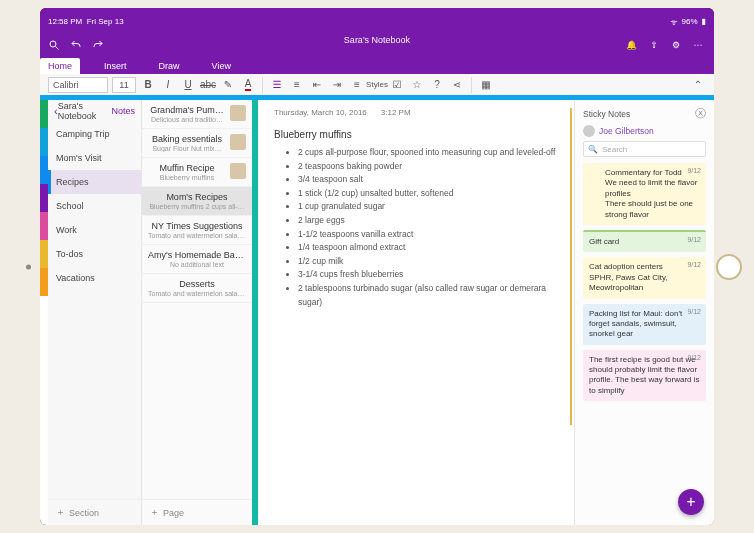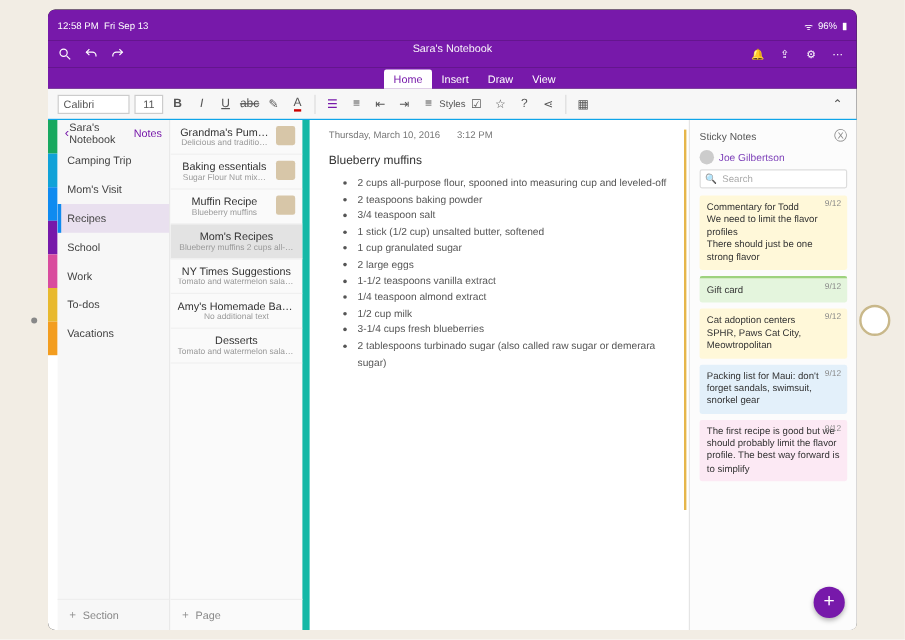--- a/index.html
+++ b/index.html
@@ -10,25 +10,25 @@
 
 .statusbar { height: 14px; background: #7719aa; color: #fff; display: flex; align-items: center; font-size: 8px; padding: 13px 8px; justify-content: space-between; }
 .sb-r { display: flex; gap: 4px; align-items: center; }
 
 .titlebar { height: 22px; background: #7719aa; color: #fff; display: flex; align-items: center; font-size: 9px; position: relative; }
 .tb-left { display: flex; gap: 10px; padding-left: 8px; }
 .tb-center { position: absolute; left: 50%; transform: translateX(-50%); top: 1px; font-size: 9px; opacity: .95; }
 .tb-right { margin-left: auto; display: flex; gap: 10px; padding-right: 10px; }
 .tb-icn { width: 12px; height: 12px; display: inline-flex; align-items: center; justify-content: center; }
 
-.tabs-row { height: 18px; background: #7719aa; display: flex; align-items: flex-end; padding-left: 280px; gap: 0; }
+.tabs-row { height: 18px; background: #7719aa; display: flex; align-items: flex-end; gap: 16px; }
 .atab { font-size: 9px; color: #fff; padding: 3px 8px; cursor: pointer; }
 .atab.active { background: #fff; color: #7719aa; border-radius: 2px 2px 0 0; }
 
-.ribbon { height: 26px; background: #f7f7f7; border-bottom: 1px solid #0ea5e9; display: flex; align-items: center; padding: 0 8px; gap: 4px; font-size: 9px; color: #555; }
+.ribbon { height: 26px; background: #f7f7f7; border-bottom: 5px solid #0ea5e9; display: flex; align-items: center; padding: 0 8px; gap: 4px; font-size: 9px; color: #555; }
 .rib-font { width: 60px; height: 16px; border: 1px solid #ccc; background: #fff; font-size: 9px; padding: 0 4px; display: flex; align-items: center; }
 .rib-size { width: 24px; height: 16px; border: 1px solid #ccc; background: #fff; font-size: 9px; display: flex; align-items: center; justify-content: center; }
 .rib-btn { width: 16px; height: 16px; display: flex; align-items: center; justify-content: center; cursor: pointer; font-size: 10px; }
 .rib-sep { width: 1px; height: 16px; background: #ddd; margin: 0 2px; }
 
 .workspace { flex: 1; display: flex; background: #fff; overflow: hidden; }
 
 .tabstrip { width: 8px; display: flex; flex-direction: column; }
 .ts-item { flex: 0 0 28px; }
 .nav-col { width: 94px; background: #f7f7f7; border-right: 1px solid #e5e5e5; display: flex; flex-direction: column; font-size: 9px; }
@@ -279,21 +279,21 @@
         <span class="avatar"></span>
         <span>Joe Gilbertson</span>
       </div>
       <div class="st-search">
         <span>🔍</span>
         <span>Search</span>
       </div>
       <div id="notes-list">
           <div class="note n-yellow">
             <div class="dt">9/12</div>
-            <div style="white-space: pre-line;">Commentary for Todd
+            <div style="white-space: pre-line; margin-left: 16px;">Commentary for Todd
 We need to limit the flavor profiles
 There should just be one strong flavor</div>
           </div>
           <div class="note n-green">
             <div class="dt">9/12</div>
             <div style="white-space: pre-line;">Gift card</div>
           </div>
           <div class="note n-yellow">
             <div class="dt">9/12</div>
             <div style="white-space: pre-line;">Cat adoption centers

